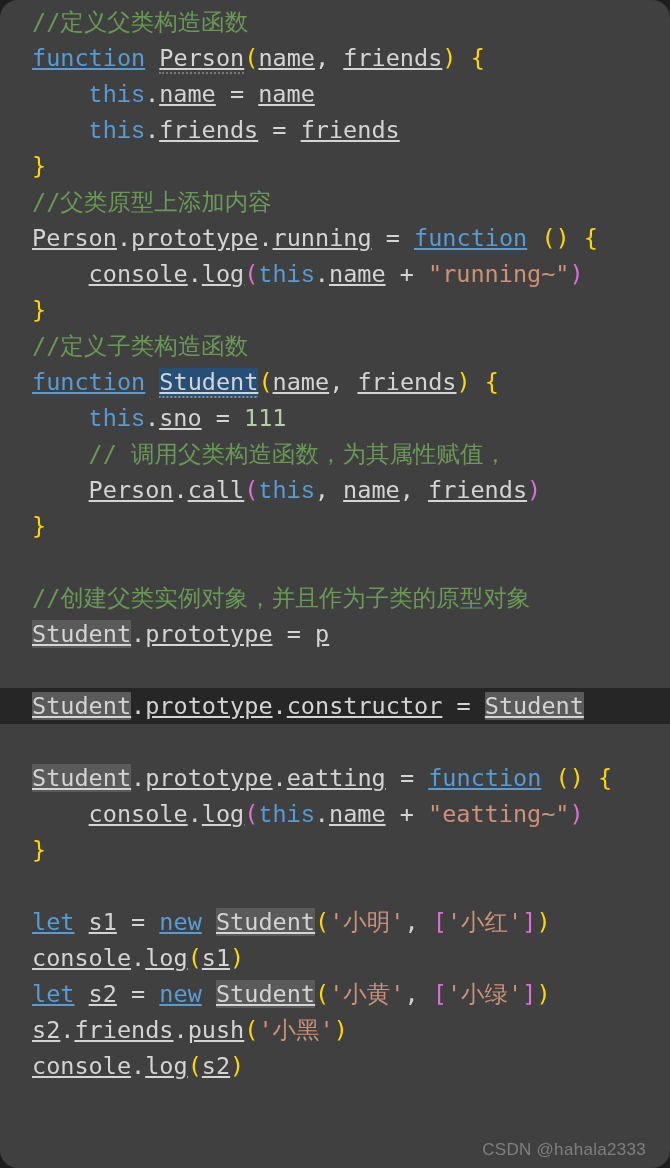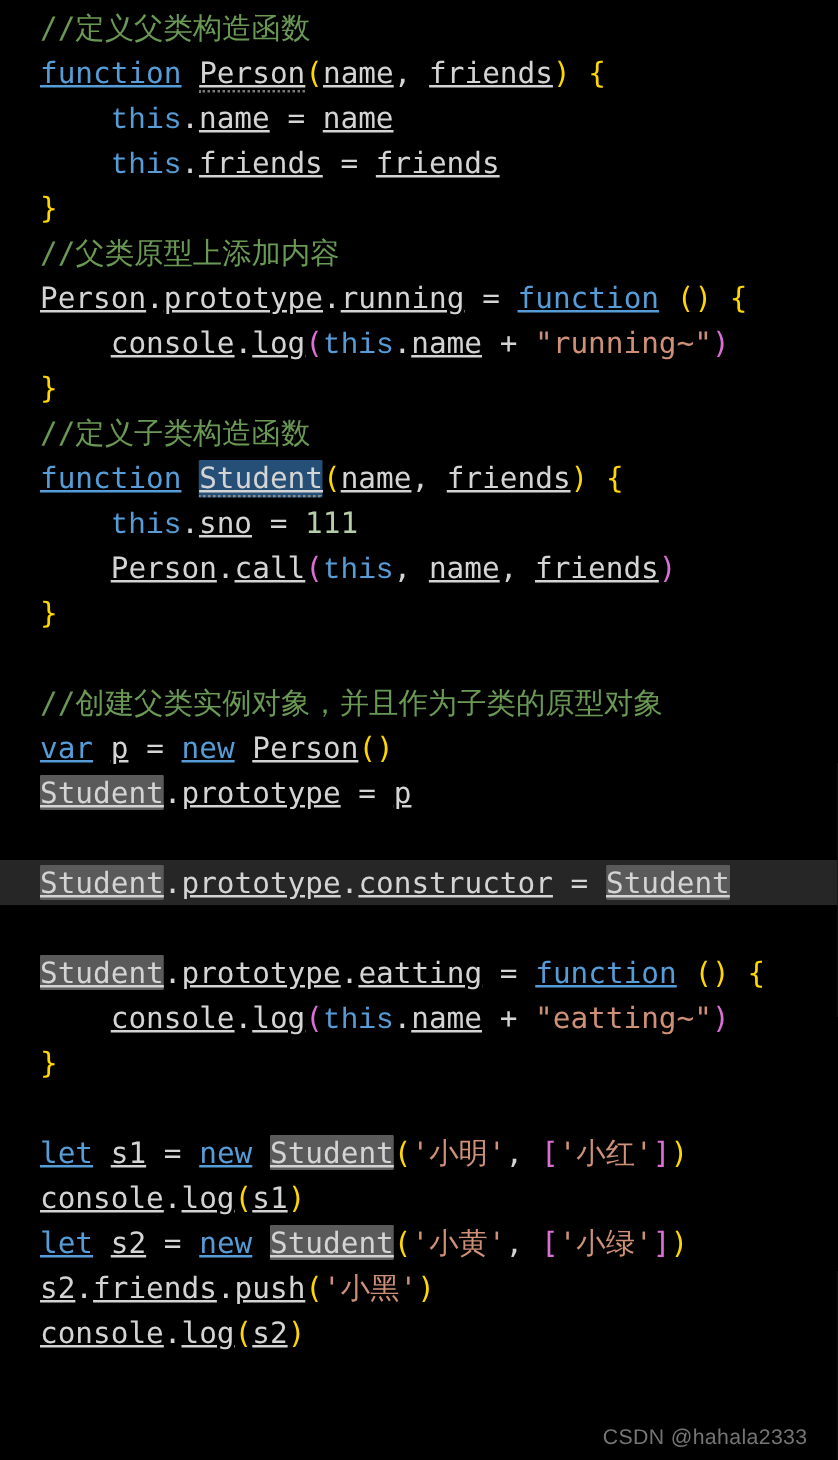--- a/index.html
+++ b/index.html
@@ -11,23 +11,24 @@
     width: 670px;
     height: 1168px;
     overflow: hidden;
     font-family: "DejaVu Sans Mono", monospace;
   }
 
   #editor {
     position: relative;
     width: 670px;
     height: 1168px;
-    background: #000000;
+    background: #404040;
     padding-top: 4px;
     box-sizing: border-box;
+    border-radius: 18px;
   }
 
   .line {
     position: relative;
     height: 36px;
     line-height: 36px;
     padding-left: 32px;
     white-space: pre;
     font-size: 23.5px;
     letter-spacing: 0px;
@@ -117,30 +118,30 @@
   <div class="line ind-top ind-bot"><span class="ind"></span><span class="op">    </span><span class="id">console</span><span class="op">.</span><span class="id">log</span><span class="b2">(</span><span class="th">this</span><span class="op">.</span><span class="id">name</span><span class="op"> + </span><span class="str">"running~"</span><span class="b2">)</span></div>
 
   <div class="line"><span class="b1">}</span></div>
 
   <div class="line"><span class="cm">//定义子类构造函数</span></div>
 
   <div class="line"><span class="kw">function</span><span class="op"> </span><span class="id occ-sel">Student</span><span class="b1">(</span><span class="id">name</span><span class="op">, </span><span class="id">friends</span><span class="b1">)</span><span class="op"> </span><span class="b1">{</span></div>
 
   <div class="line ind-top"><span class="ind"></span><span class="op">    </span><span class="th">this</span><span class="op">.</span><span class="id">sno</span><span class="op"> = </span><span class="num">111</span></div>
 
+  <div class="line"><span class="ind"></span><span class="op">    </span><span class="cm">// 调用父类构造函数，为其属性赋值，</span></div>
 
   <div class="line ind-bot"><span class="ind"></span><span class="op">    </span><span class="id">Person</span><span class="op">.</span><span class="id">call</span><span class="b2">(</span><span class="th">this</span><span class="op">, </span><span class="id">name</span><span class="op">, </span><span class="id">friends</span><span class="b2">)</span></div>
 
   <div class="line"><span class="b1">}</span></div>
 
   <div class="line"></div>
 
   <div class="line"><span class="cm">//创建父类实例对象，并且作为子类的原型对象</span></div>
 
-  <div class="line"><span class="kw">var</span><span class="op"> </span><span class="id">p</span><span class="op"> = </span><span class="kw">new</span><span class="op"> </span><span class="id">Person</span><span class="b1">()</span></div>
 
   <div class="line"><span class="id occ">Student</span><span class="op">.</span><span class="id">prototype</span><span class="op"> = </span><span class="id">p</span></div>
 
   <div class="line"></div>
 
 
   <div class="line band"><span class="id occ">Student</span><span class="op">.</span><span class="id">prototype</span><span class="op">.</span><span class="id">constructor</span><span class="op"> = </span><span class="id occ">Student</span></div>
 
   <div class="line"></div>
 

